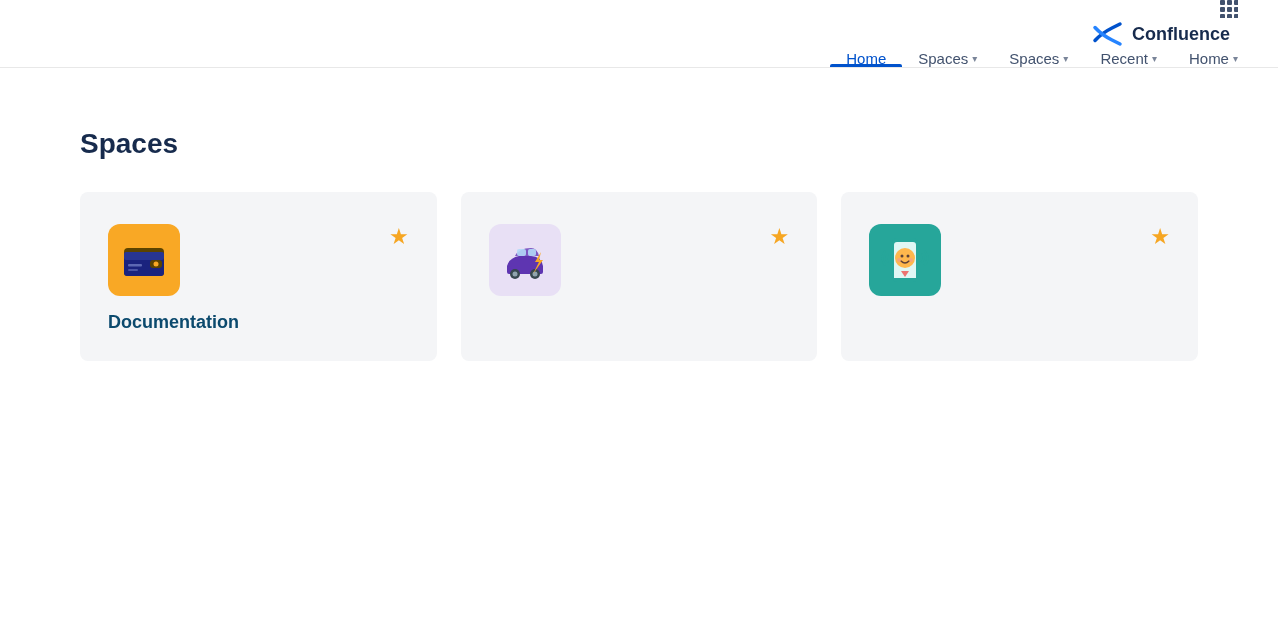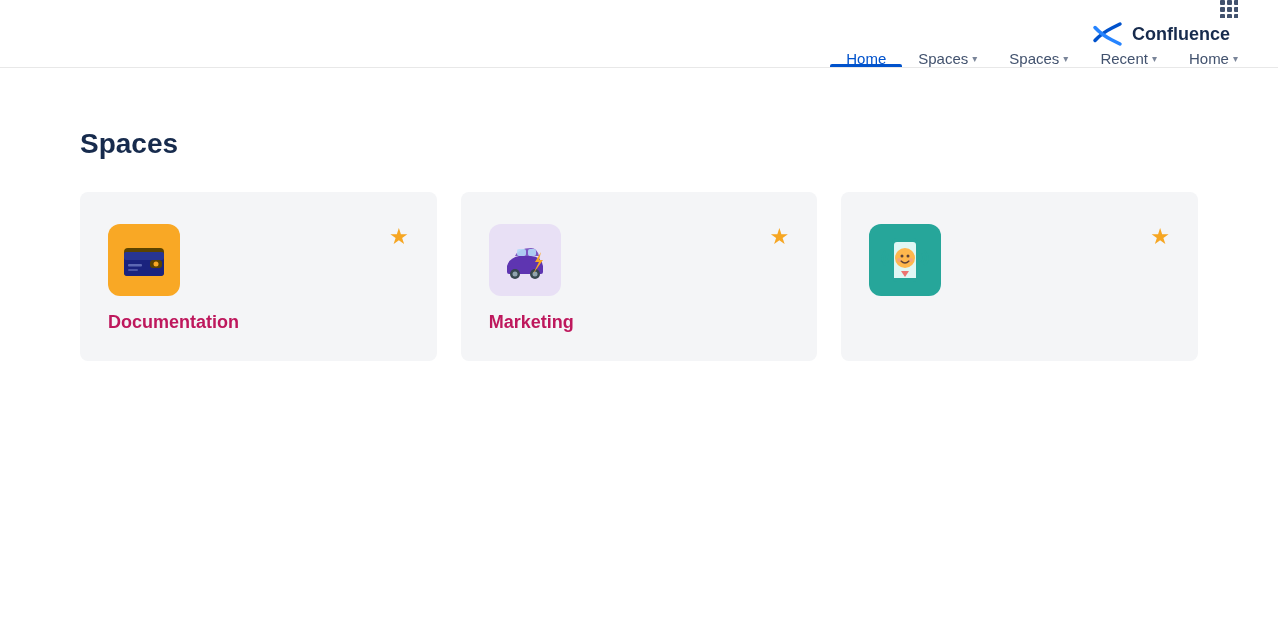--- a/index.html
+++ b/index.html
@@ -113,21 +113,21 @@
     .space-card-star {
       position: absolute;
       top: 32px;
       right: 28px;
       font-size: 22px;
       color: #f6a623;
     }
     .space-card-name {
       font-size: 18px;
       font-weight: 600;
-      color: #be185d;
+      color: #0c4a6e;
       margin-top: 8px;
     }
 
     
     .icon-doc {
       background: #f9a825;
       position: relative;
     }
     
     .icon-mkt {
@@ -234,21 +234,20 @@
 
           <circle cx="16" cy="40" r="5" fill="#37474f"></circle>
           <circle cx="16" cy="40" r="2.5" fill="#90a4ae"></circle>
           <circle cx="36" cy="40" r="5" fill="#37474f"></circle>
           <circle cx="36" cy="40" r="2.5" fill="#90a4ae"></circle>
 
           <path d="M42 18 L36 28 L40 28 L34 40 L44 26 L40 26 Z" fill="#f9a825"></path>
         </svg>
       </div>
       <div class="space-card-star">★</div>
-      <div class="space-card-name">Marketing</div>
     </div>
 
     <div class="space-card">
       <div class="space-card-icon icon-sales">
 
         <svg class="icon-svg" viewBox="0 0 52 52" fill="none">
 
           <rect x="13" y="4" width="26" height="44" rx="5" fill="#26a69a"></rect>
           <rect x="15" y="8" width="22" height="36" rx="3" fill="#e0f7f4"></rect>
 

